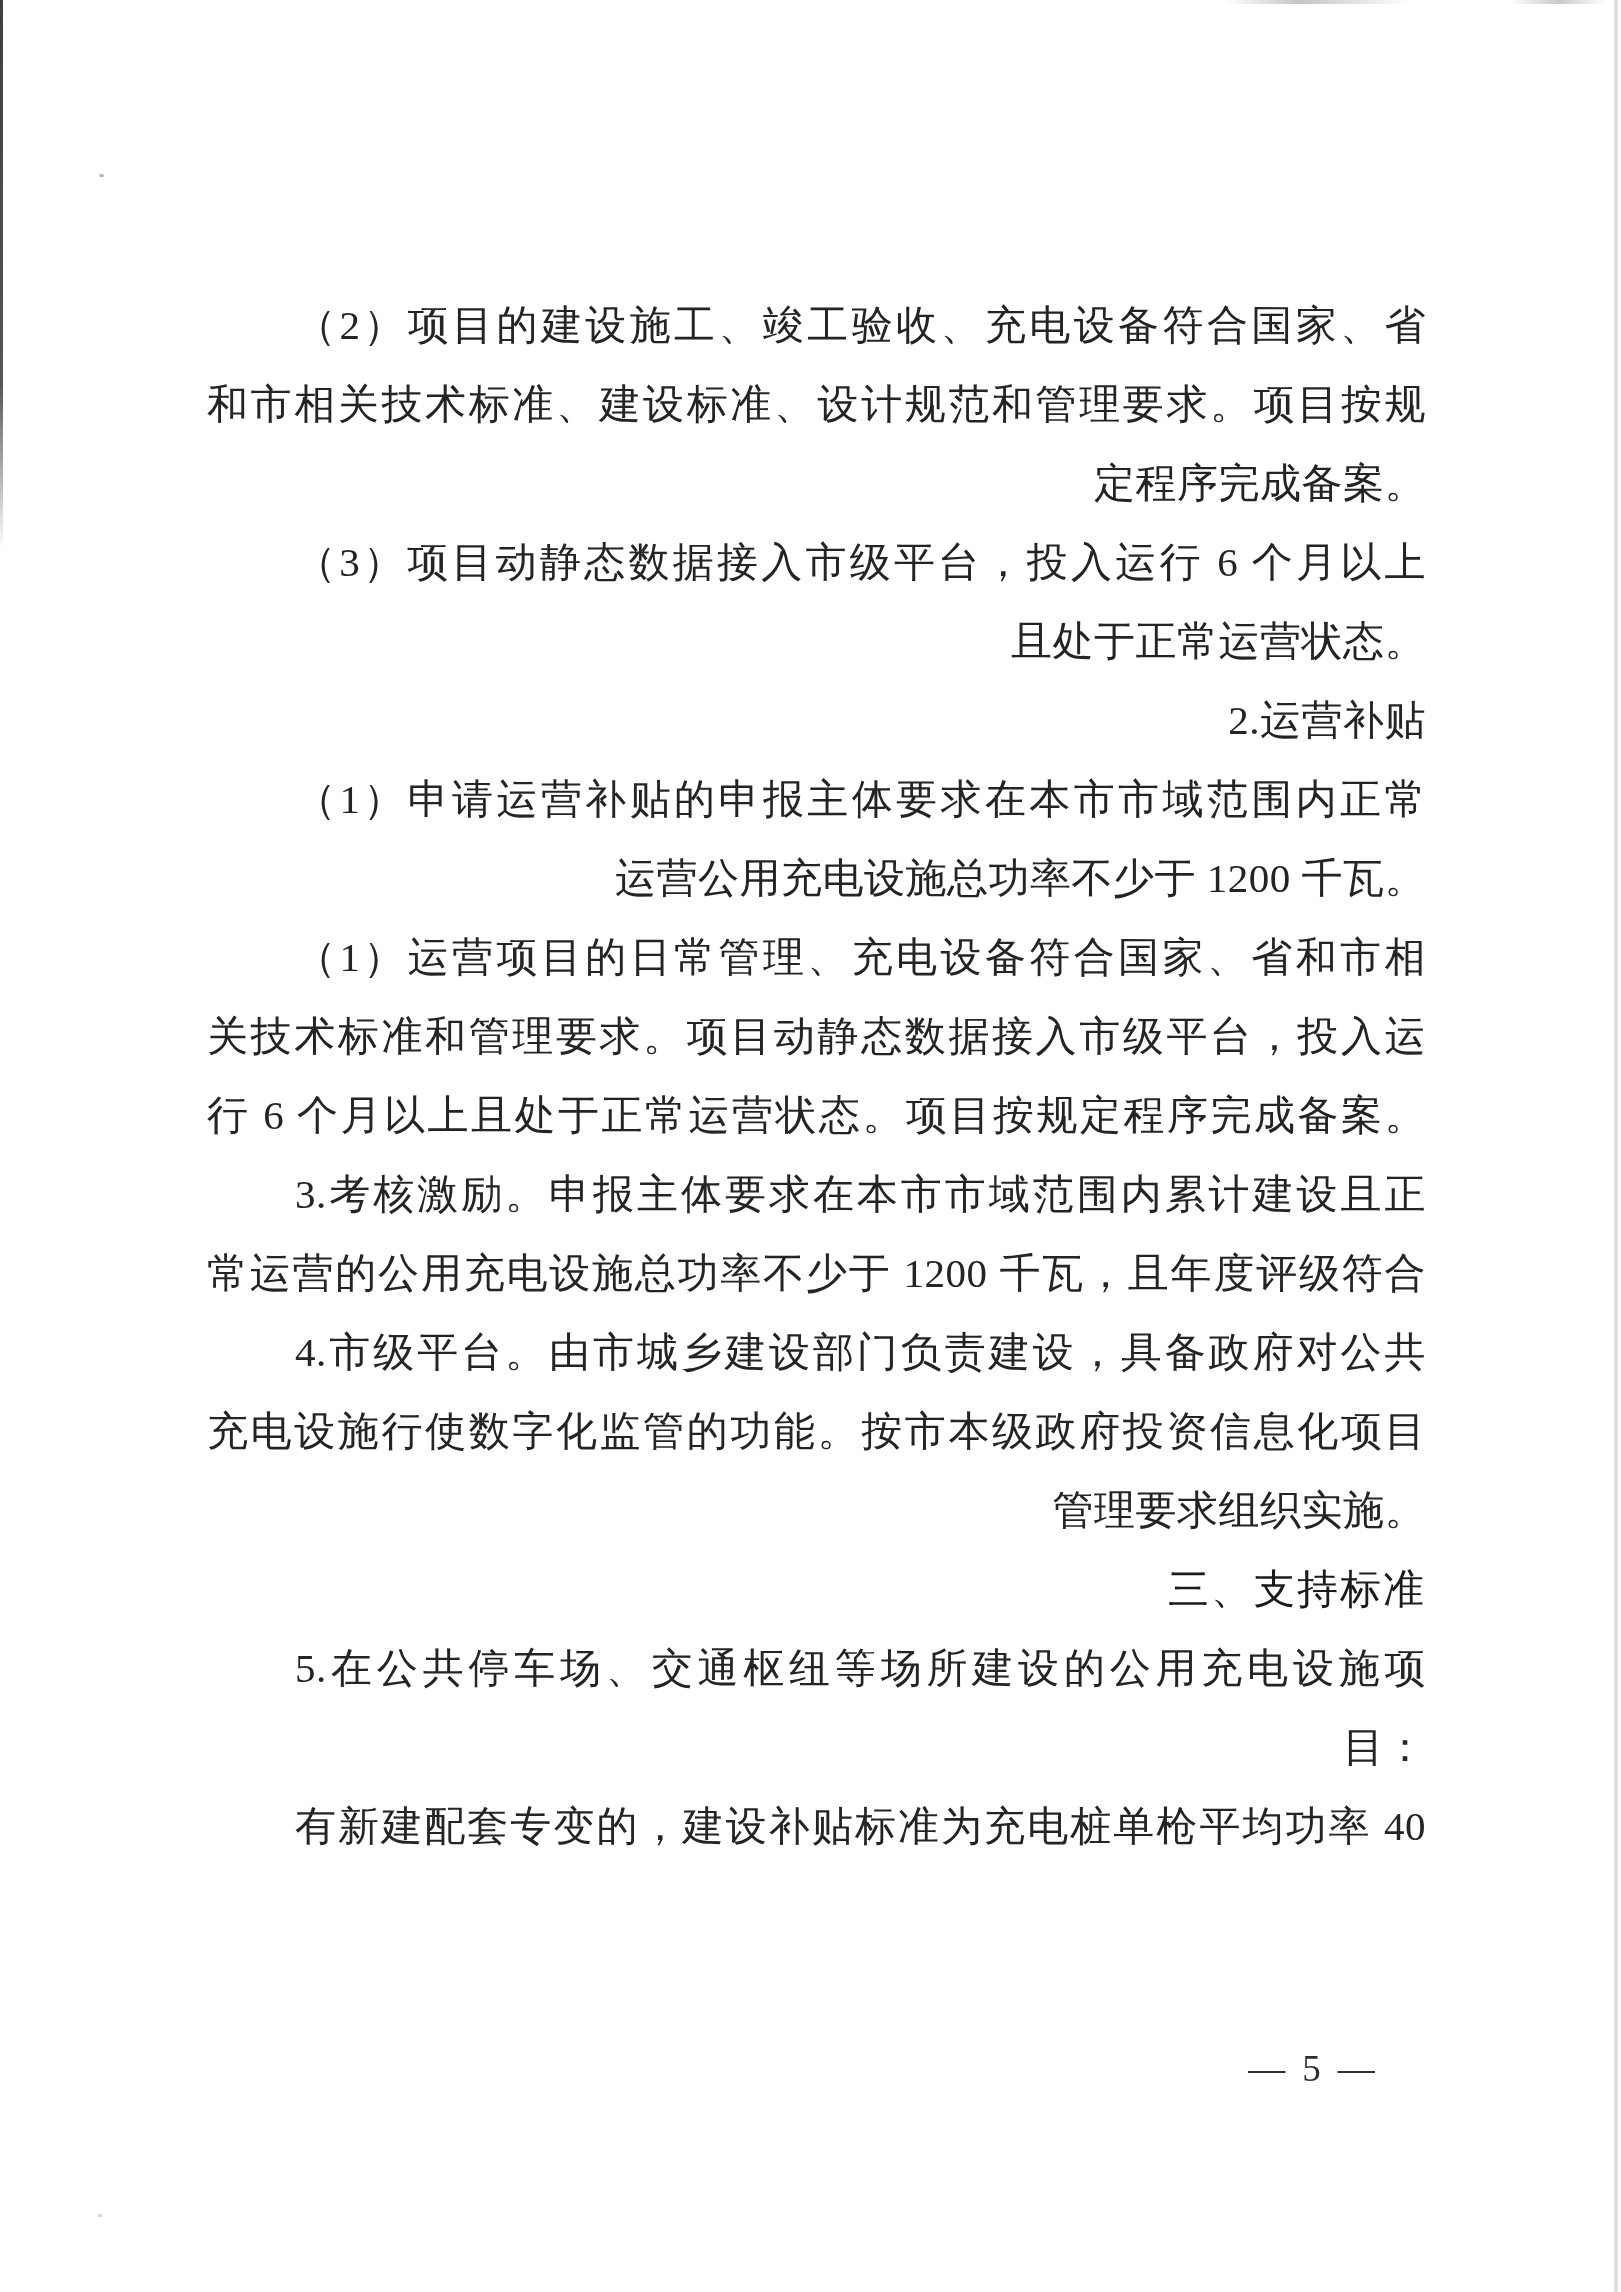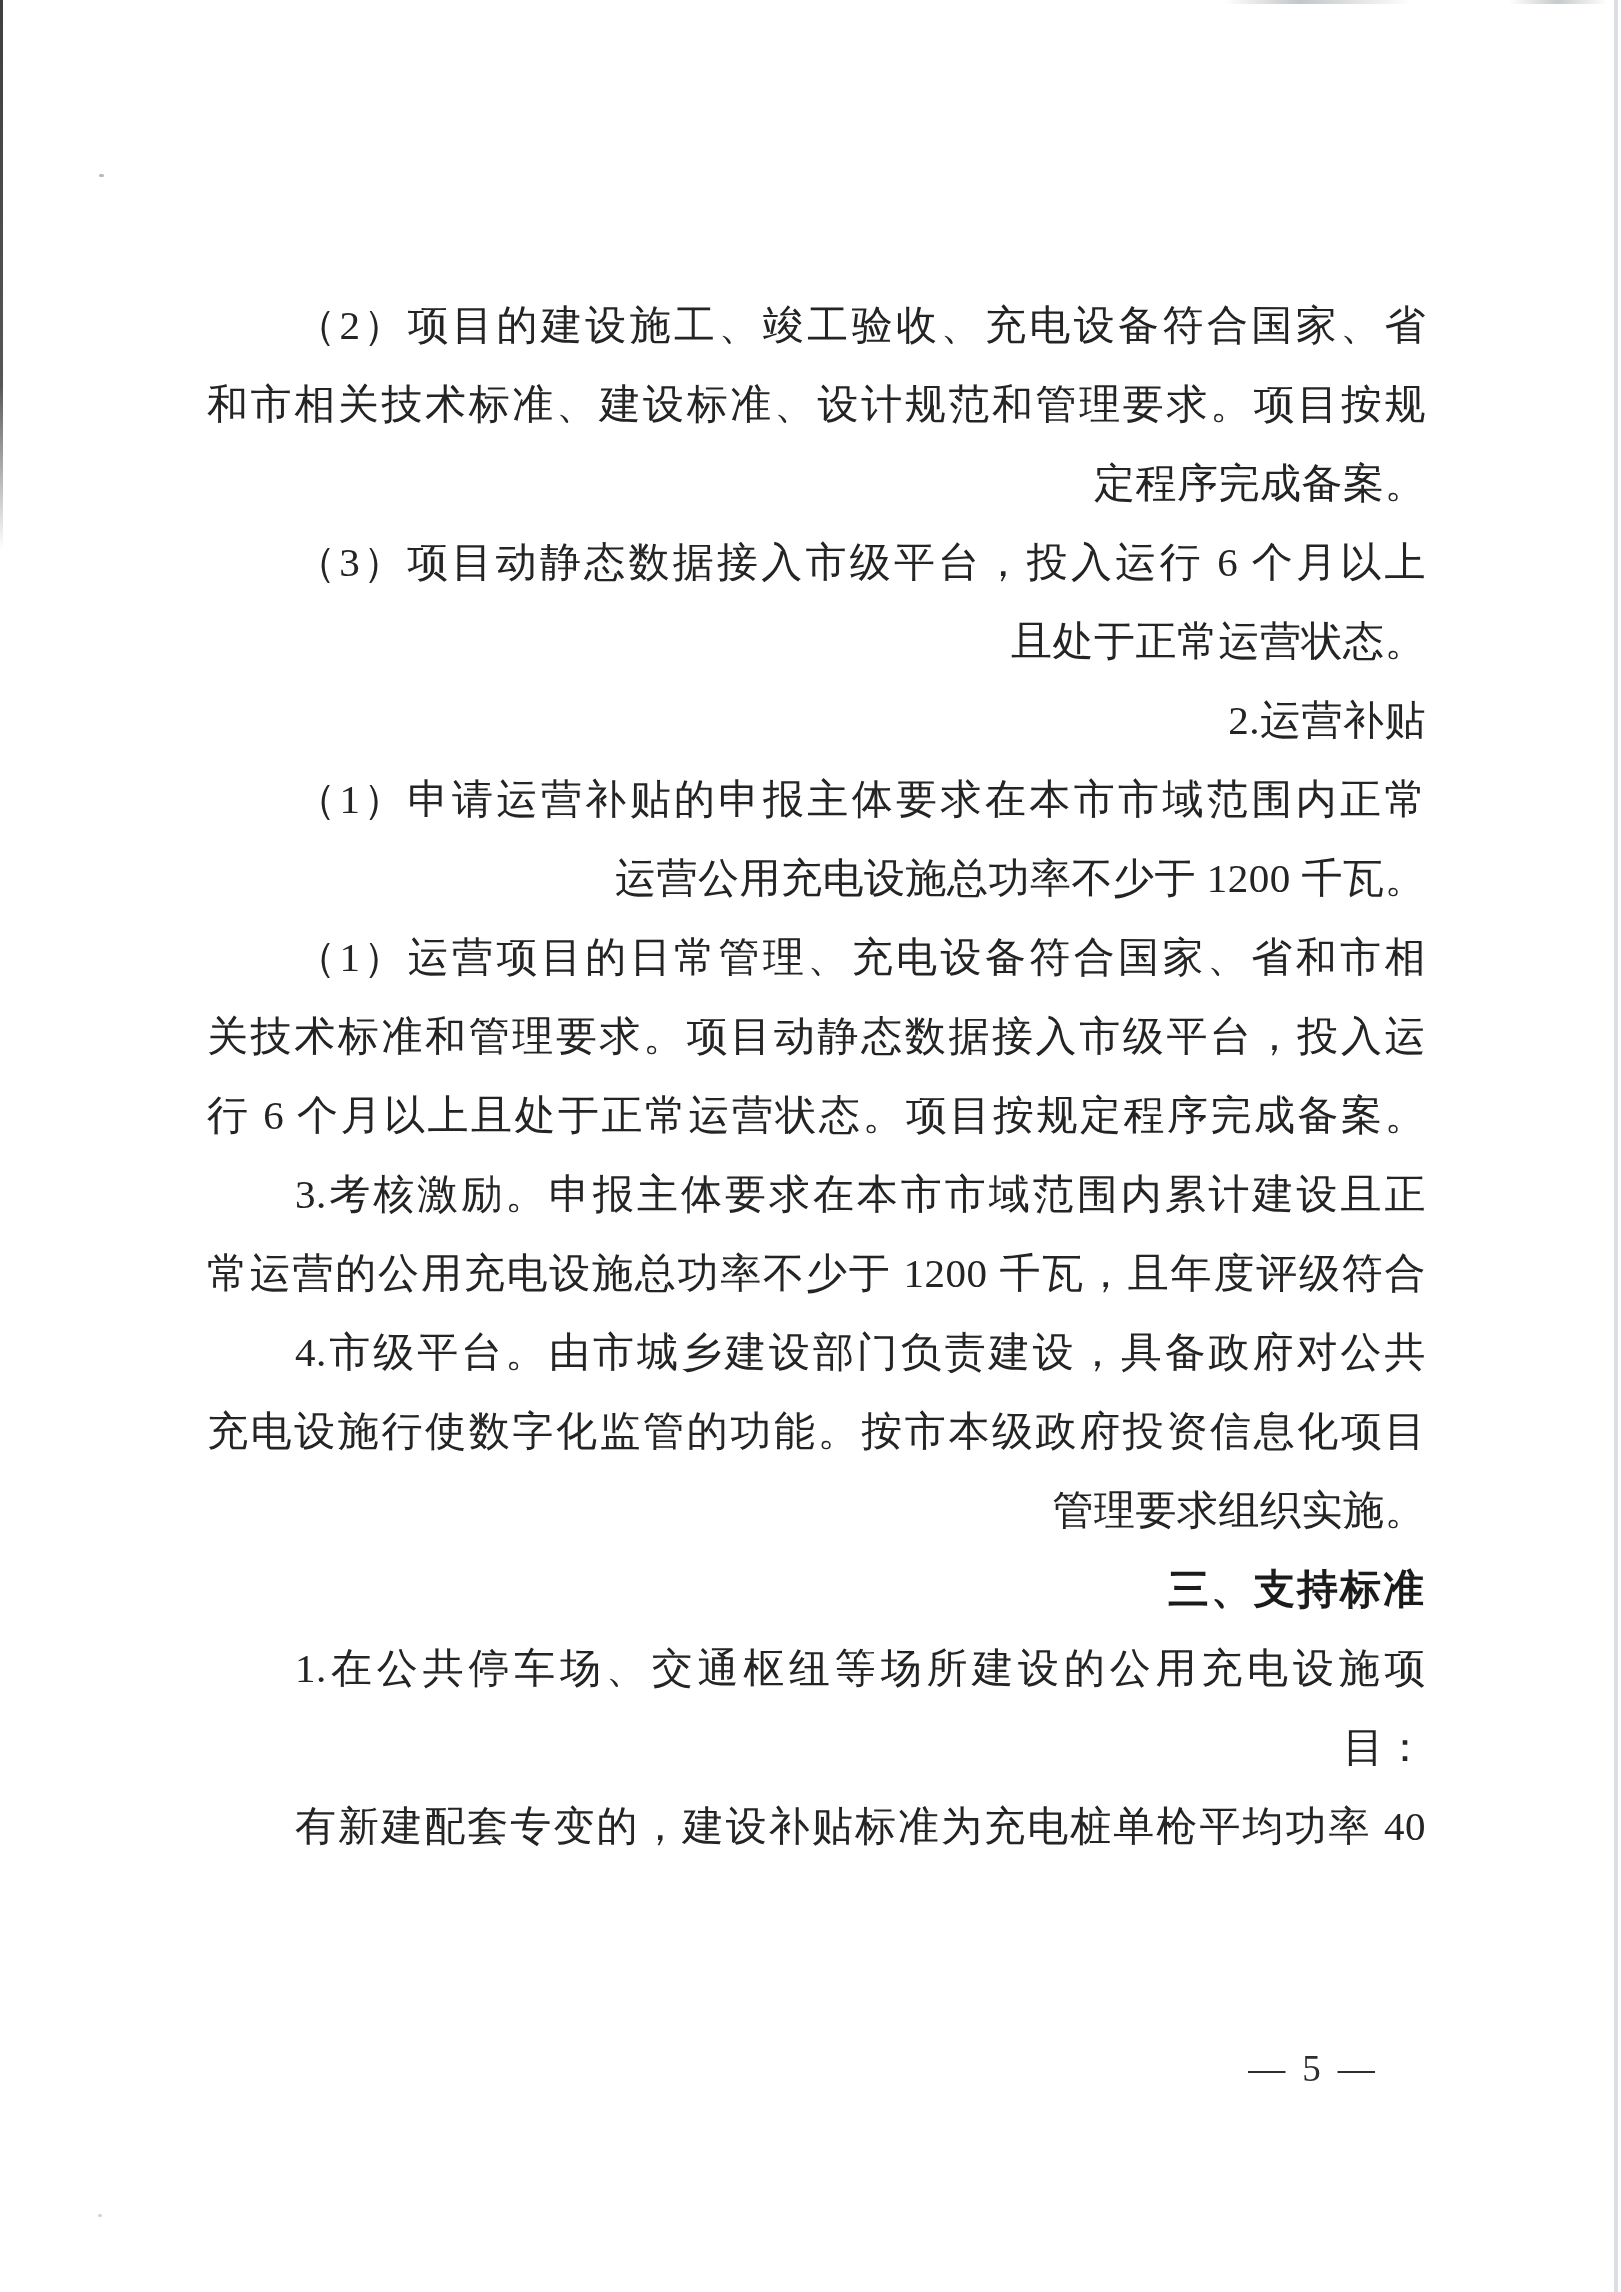--- a/index.html
+++ b/index.html
@@ -26,21 +26,21 @@
     text-align: right;
     letter-spacing: 0.5px;
   }
   .line.indent { padding-left: 88px; }
   .line.full {
     text-align: justify;
     text-align-last: justify;
   }
   .line.bold {
     font-family: "Liberation Sans", "DejaVu Sans", sans-serif;
-    font-weight: 700;
+    font-weight: 400;
     letter-spacing: 2px;
     color: #1b1b1b;
   }
   .page-number {
     position: absolute;
     top: 2047px;
     left: 1245px;
     width: 137px;
     font-size: 37px;
     line-height: 43px;
@@ -112,21 +112,21 @@
       <div class="line">运营公用充电设施总功率不少于 1200 千瓦。</div>
       <div class="line indent full">（1）运营项目的日常管理、充电设备符合国家、省和市相</div>
       <div class="line full">关技术标准和管理要求。项目动静态数据接入市级平台，投入运</div>
       <div class="line full">行 6 个月以上且处于正常运营状态。项目按规定程序完成备案。</div>
       <div class="line indent full">3.考核激励。申报主体要求在本市市域范围内累计建设且正</div>
       <div class="line full">常运营的公用充电设施总功率不少于 1200 千瓦，且年度评级符合</div>
       <div class="line indent full">4.市级平台。由市城乡建设部门负责建设，具备政府对公共</div>
       <div class="line full">充电设施行使数字化监管的功能。按市本级政府投资信息化项目</div>
       <div class="line">管理要求组织实施。</div>
       <div class="line indent bold">三、支持标准</div>
-      <div class="line indent full">1.在公共停车场、交通枢纽等场所建设的公用充电设施项</div>
+      <div class="line indent full">5.在公共停车场、交通枢纽等场所建设的公用充电设施项</div>
       <div class="line">目：</div>
       <div class="line indent full">有新建配套专变的，建设补贴标准为充电桩单枪平均功率 40</div>
     </div>
 
   <div class="page-number">— 5 —</div>
 
 </div>
 
 
 </body></html>

